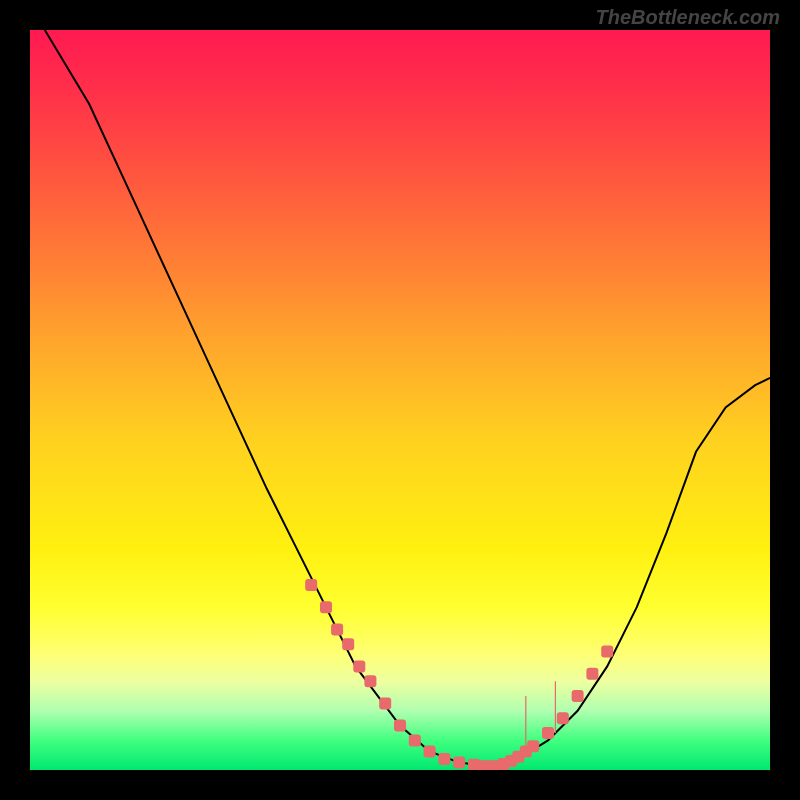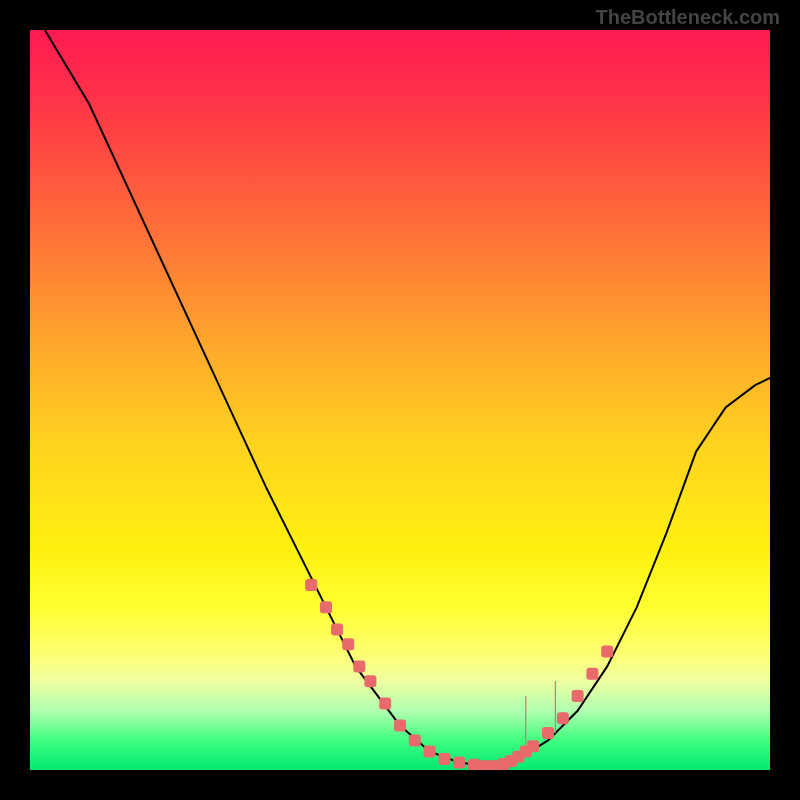--- a/index.html
+++ b/index.html
@@ -12,20 +12,21 @@
     font-family: Arial, sans-serif;
   }
   .watermark {
     position: absolute;
     top: 6px;
     right: 20px;
     color: #444;
     font-size: 20px;
     font-weight: bold;
     z-index: 10;
+    font-style: italic;
   }
   .plot-area {
     position: absolute;
     left: 30px;
     top: 30px;
     width: 740px;
     height: 740px;
     overflow: hidden;
   }
   .gradient-bg {

